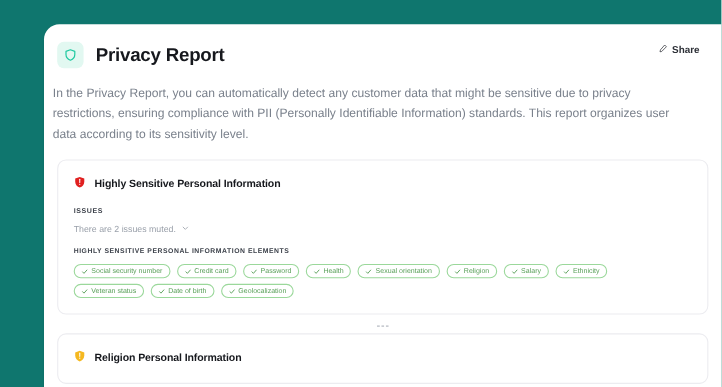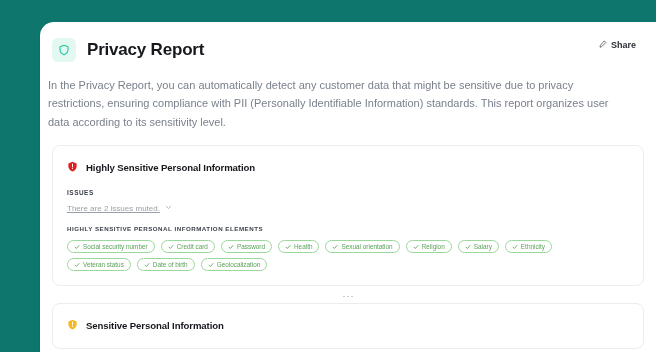--- a/index.html
+++ b/index.html
@@ -90,21 +90,20 @@
     font-weight: 700;
     letter-spacing: 0.55px;
     color: #3d424b;
     display: flex; align-items: center; gap: 5px;
   }
   .muted-row {
     margin-top: 8px;
     display: flex; align-items: flex-start; gap: 5px;
     font-size: 8px; color: #9aa0aa;
     cursor: pointer;
-    text-decoration: underline;
   }
   .el-lbl {
     margin-top: 12px;
     font-size: 6.2px; font-weight: 700;
     letter-spacing: 0.5px;
     color: #3d424b;
   }
   .tags {
     margin-top: 8px;
     display: flex; flex-wrap: wrap; gap: 5px 6px;
@@ -267,20 +266,20 @@
 
       <div class="card">
         <div class="sec-head">
           <span>
             <svg width="11" height="11" viewBox="0 0 24 24">
               <path d="M12 1.8 L21 5.2 V11.4 c0 5.8-3.8 9.6-9 11.6 -5.2-2-9-5.8-9-11.6 V5.2 Z" fill="#f5b820"></path>
               <path d="M12 6.6 v6.4" stroke="#fff" stroke-width="2.1" stroke-linecap="round"></path>
               <circle cx="12" cy="16.6" r="1.25" fill="#fff"></circle>
             </svg>
           </span>
-          <span class="sec-title">Sensitive Personal Information</span>
+          <span class="sec-title">Religion Personal Information</span>
         </div>
 
       </div>
 
     </div>
   </div>
 </div>
 
 </body></html>

